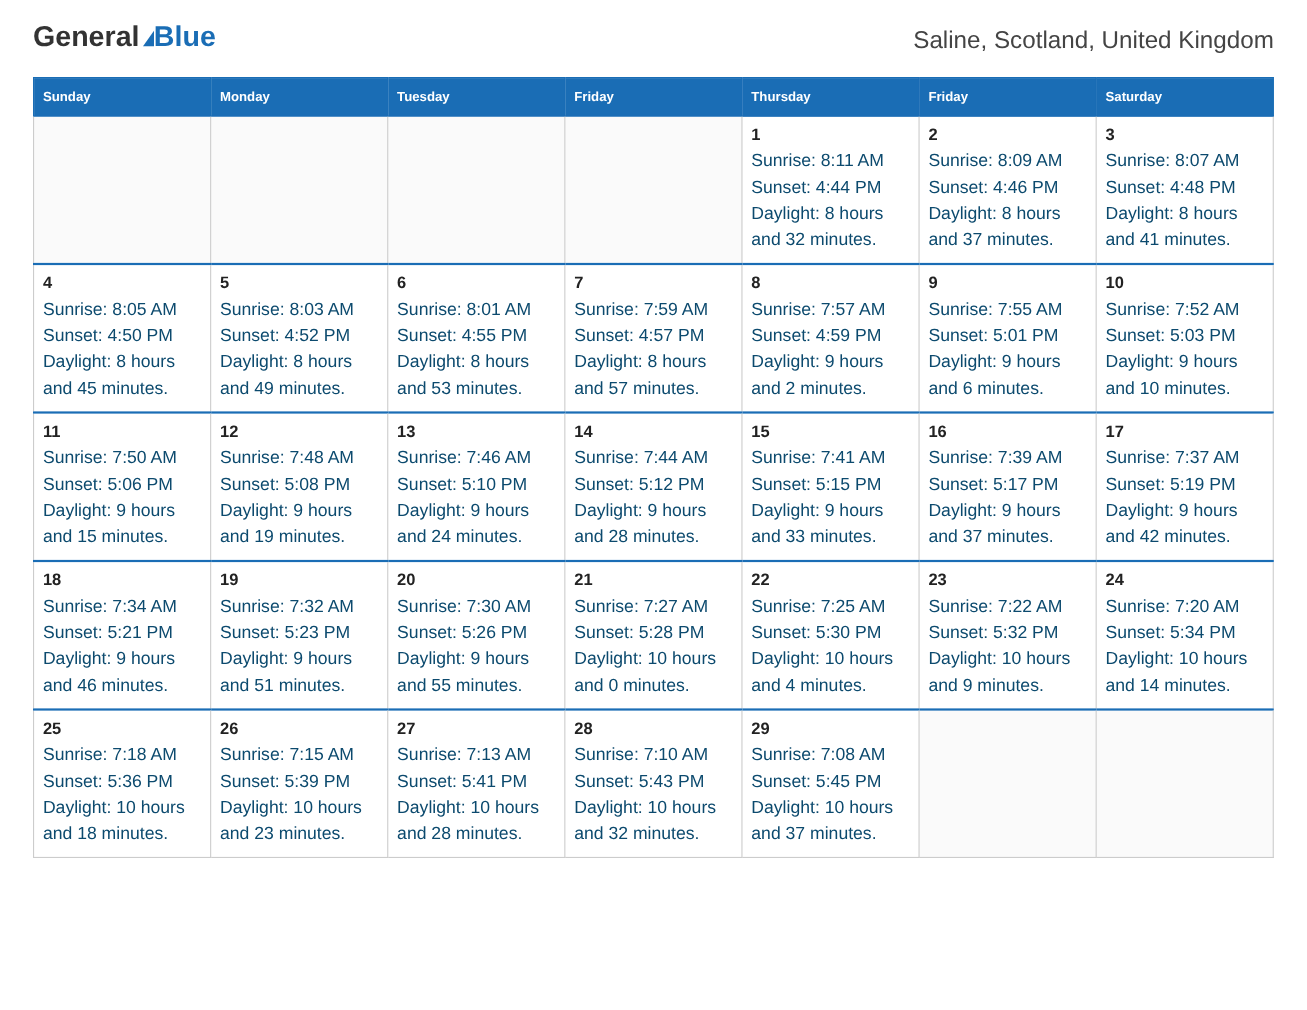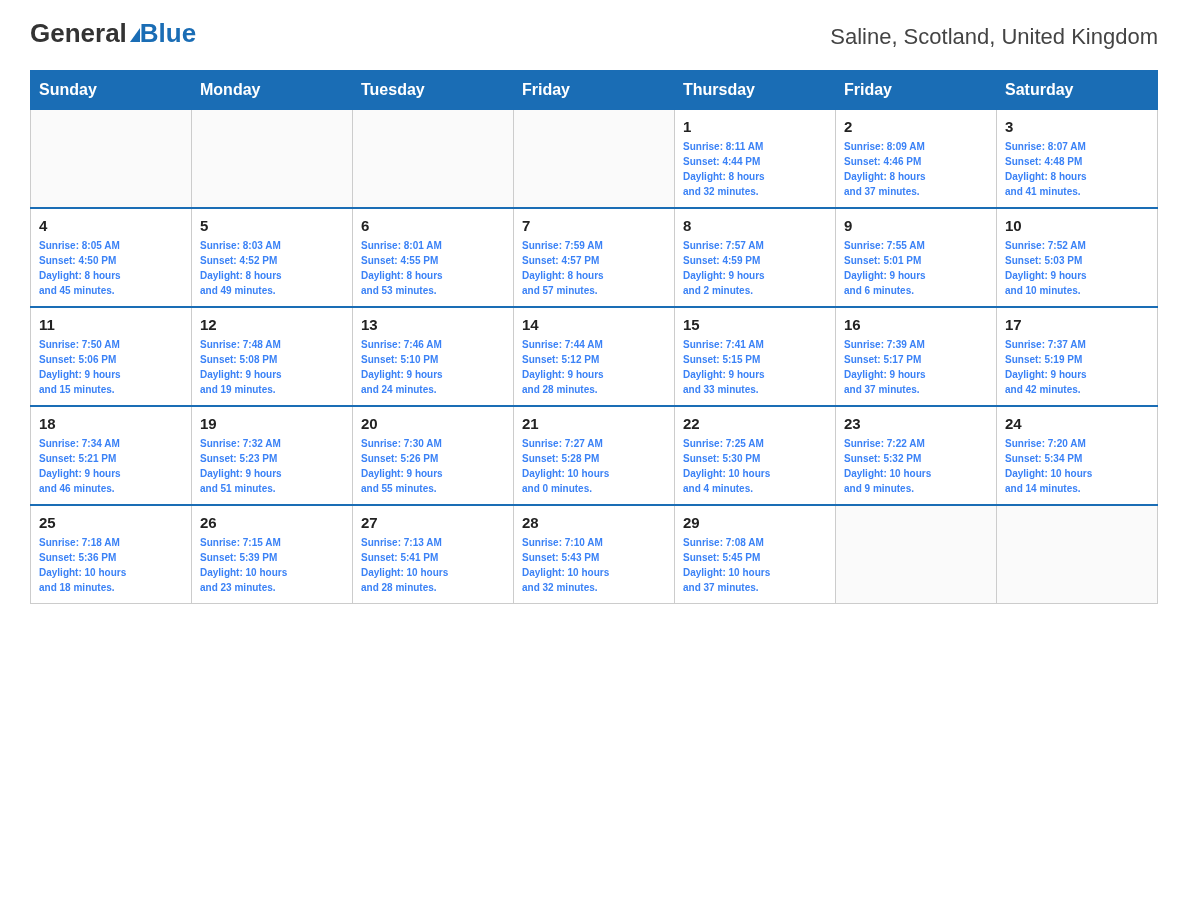--- a/index.html
+++ b/index.html
@@ -59,21 +59,21 @@
       margin-top: 4px;
     }
     .calendar-table {
       width: 100%;
       border-collapse: collapse;
       border: 1px solid #aaa;
     }
     .calendar-table th {
       background-color: #1a6db5;
       color: #fff;
-      font-size: 16px;
+      font-size: 12px;
       font-weight: bold;
       padding: 10px 8px;
       text-align: left;
       border: 1px solid #1a6db5;
     }
     .calendar-table td {
       vertical-align: top;
       padding: 8px;
       border: 1px solid #ccc;
       width: calc(100% / 7);
@@ -82,24 +82,23 @@
       color: #333;
     }
     .day-number {
       font-size: 15px;
       font-weight: bold;
       color: #222;
       display: block;
       margin-bottom: 4px;
     }
     .day-info {
-      font-size: 10px;
+      font-size: 16px;
       line-height: 1.5;
-      color: #3b82f6;
-      font-weight: bold;
+      color: #0c4a6e;
     }
     .empty-cell {
       background: #fafafa;
     }
     .row-separator td {
       border-top: 2px solid #1a6db5;
     }
   </style>
 </head>
 <body>

